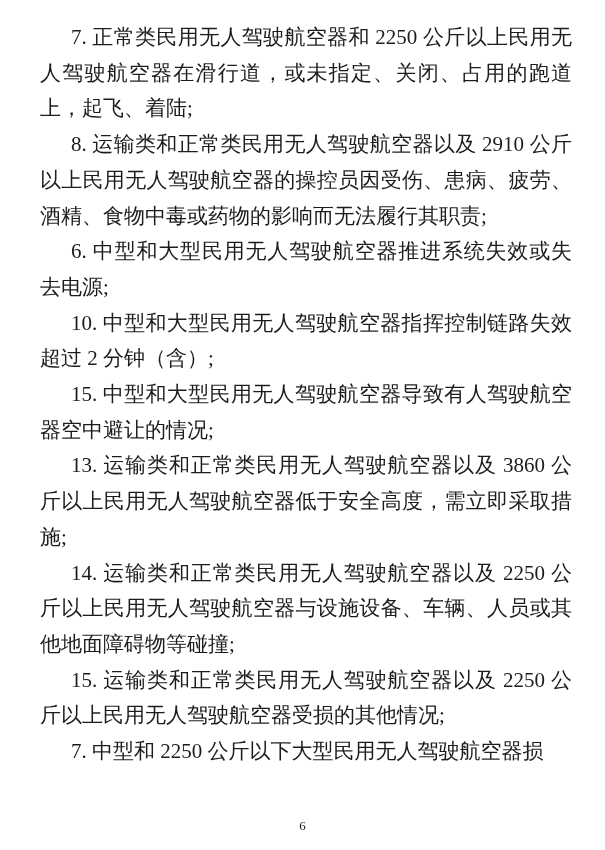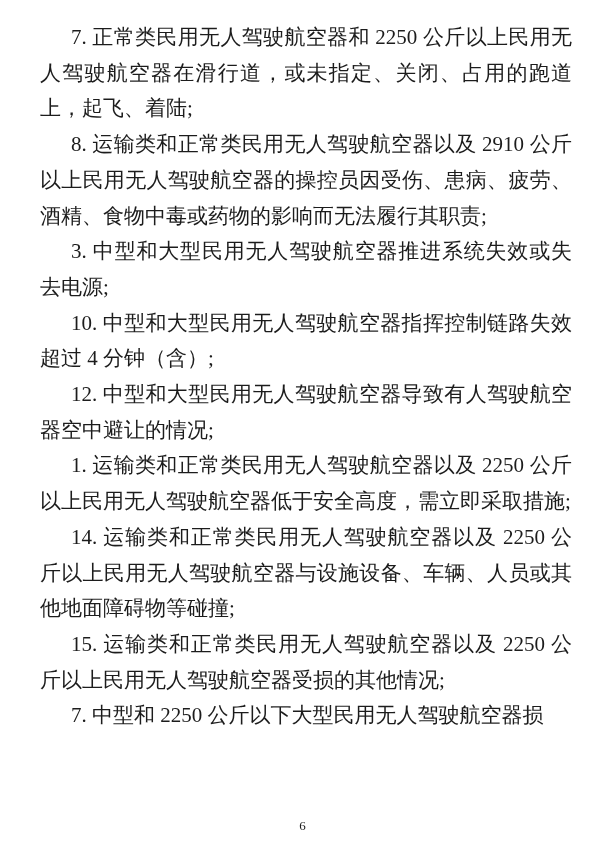--- a/index.html
+++ b/index.html
@@ -49,22 +49,22 @@
     line-height: 16px;
   }
 </style>
 </head>
 <body>
 
 <div class="page">
   <div class="text-block">
     <p class="para">7. 正常类民用无人驾驶航空器和 2250 公斤以上民用无人驾驶航空器在滑行道，或未指定、关闭、占用的跑道上，起飞、着陆;</p>
     <p class="para">8. 运输类和正常类民用无人驾驶航空器以及 2910 公斤以上民用无人驾驶航空器的操控员因受伤、患病、疲劳、酒精、食物中毒或药物的影响而无法履行其职责;</p>
-    <p class="para">3. 中型和大型民用无人驾驶航空器推进系统失效或失去电源;</p>
-    <p class="para">10. 中型和大型民用无人驾驶航空器指挥控制链路失效超过 4 分钟（含）;</p>
-    <p class="para">12. 中型和大型民用无人驾驶航空器导致有人驾驶航空器空中避让的情况;</p>
-    <p class="para">1. 运输类和正常类民用无人驾驶航空器以及 2250 公斤以上民用无人驾驶航空器低于安全高度，需立即采取措施;</p>
+    <p class="para">6. 中型和大型民用无人驾驶航空器推进系统失效或失去电源;</p>
+    <p class="para">10. 中型和大型民用无人驾驶航空器指挥控制链路失效超过 2 分钟（含）;</p>
+    <p class="para">15. 中型和大型民用无人驾驶航空器导致有人驾驶航空器空中避让的情况;</p>
+    <p class="para">13. 运输类和正常类民用无人驾驶航空器以及 3860 公斤以上民用无人驾驶航空器低于安全高度，需立即采取措施;</p>
     <p class="para">14. 运输类和正常类民用无人驾驶航空器以及 2250 公斤以上民用无人驾驶航空器与设施设备、车辆、人员或其他地面障碍物等碰撞;</p>
     <p class="para">15. 运输类和正常类民用无人驾驶航空器以及 2250 公斤以上民用无人驾驶航空器受损的其他情况;</p>
     <p class="para">7. 中型和 2250 公斤以下大型民用无人驾驶航空器损</p>
   </div>
   <div class="page-footer">6</div>
 </div>
 
 </body></html>

